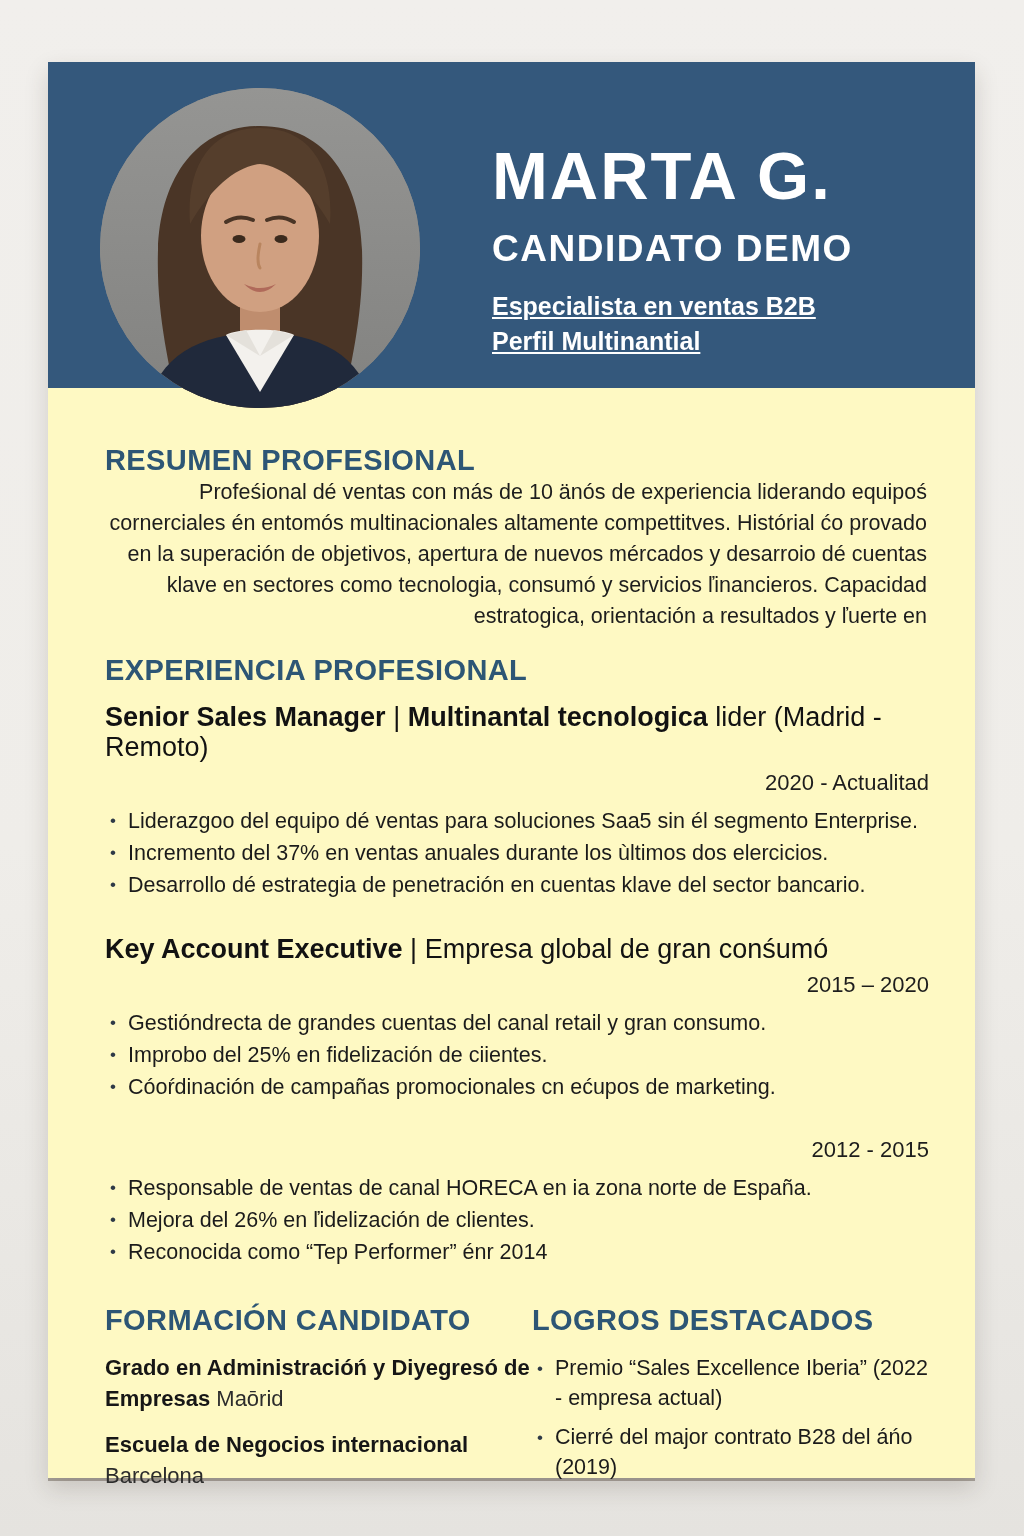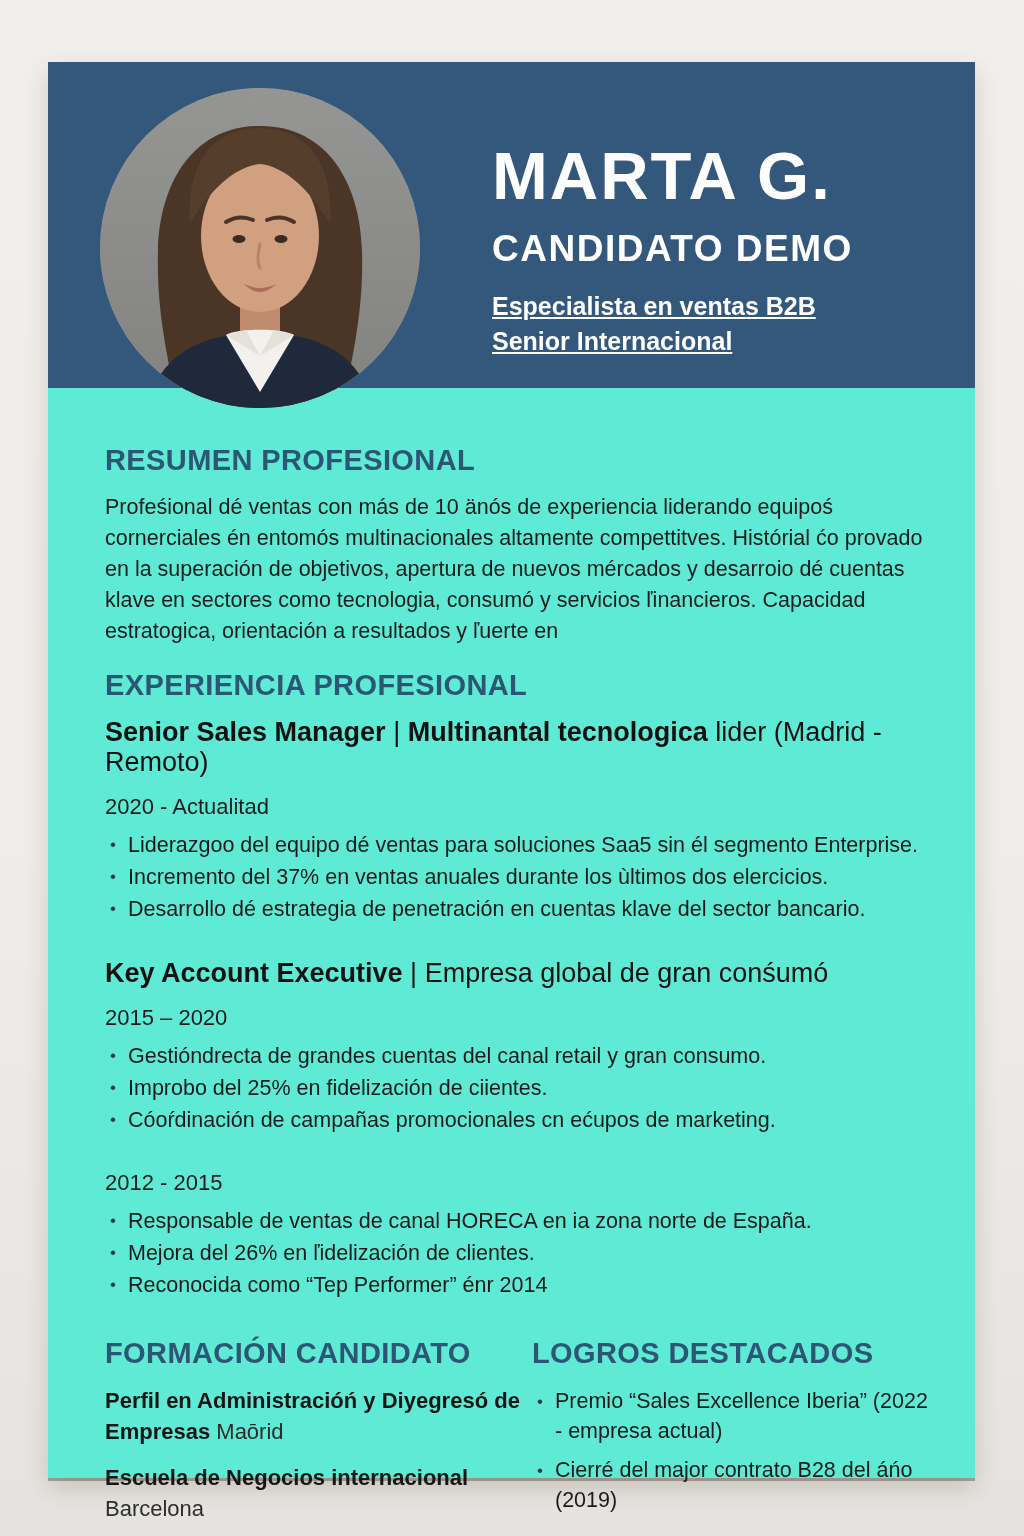--- a/index.html
+++ b/index.html
@@ -4,43 +4,43 @@
 <style>
   * { margin:0; padding:0; box-sizing:border-box; }
   html,body { width:1024px; height:1536px; }
   body {
     font-family:"Liberation Sans", sans-serif;
     background:linear-gradient(180deg,#f1efec 0%,#efede9 55%,#e5e3df 100%);
     position:relative; overflow:hidden;
   }
   .paper {
     position:absolute; left:48px; top:62px; width:927px; height:1416px;
-    background:#5eead4;
+    background:#fef9c3;
     box-shadow:0 3px 0 rgba(92,80,68,.45), 0 10px 22px rgba(60,50,40,.18), 0 1px 0 rgba(255,255,255,.8) inset;
   }
   .band { position:relative; height:326px; background:#34587c; }
   .photo {
     position:absolute; left:52px; top:26px; width:320px; height:320px;
     border-radius:50%; overflow:hidden; background:#8b8b89; z-index:3;
   }
   .photo svg { display:block; width:100%; height:100%; }
   .header-text { position:absolute; left:444px; top:80px; color:#ffffff; z-index:2; }
   .name { font-size:67px; font-weight:700; letter-spacing:2px; line-height:1; }
   .subtitle { font-size:37px; font-weight:700; letter-spacing:1.5px; margin-top:21px; line-height:1;text-align:center; }
   .tagline { font-size:25px; font-weight:600; line-height:35px; margin-top:22px;text-decoration:underline; }
   .content { padding:0 46px 0 57px; position:relative; z-index:2; }
   .sec-title { font-size:29px; font-weight:700; color:#2d5675; letter-spacing:.4px; }
   .resumen-title { margin-top:56px; }
-  .resumen-body { margin-top:15px; font-size:21.5px; line-height:31px; color:#1d1d1d; max-width:822px; }
+  .resumen-body { font-size:21.5px; line-height:31px; color:#1d1d1d; max-width:822px;text-align:right; }
   .exp-title { margin-top:22px; }
   .job { margin-top:15px; }
   .job + .job { margin-top:33px; }
   .job-title { font-size:27px; color:#121212; line-height:30px; }
   .job-title .b { font-weight:700; }
-  .job-dates { font-size:22px; color:#1d1d1d; margin-top:16px; line-height:28px; }
+  .job-dates { font-size:22px; color:#1d1d1d; margin-top:7px; line-height:28px;text-align:right; }
   .bullets { margin-top:8px; }
   .bullet { display:flex; font-size:21.5px; line-height:32px; color:#1b1b1b; }
   .bullet .dot { width:18px; flex:0 0 18px; margin-left:5px; color:#2e3a47; font-size:17px; line-height:32px; }
   .bullet .txt { flex:1; }
   .bottom { display:flex; margin-top:36px; }
   .col-left { width:427px; flex:0 0 427px; }
   .col-right { flex:1; }
   .edu-entry { margin-top:15px; font-size:22px; line-height:31px; color:#161616; }
   .edu-entry .b { font-weight:700; }
   .edu-entry .r { font-weight:400; color:#2c2c2c; }
@@ -53,21 +53,21 @@
 <body>
 
 <div class="paper">
 
   <div class="band">
     <div class="header-text">
       <div class="name">MARTA G.</div>
       <div class="subtitle">CANDIDATO DEMO</div>
       <div class="tagline">
         <div>Especialista en ventas B2B</div>
-        <div>Senior Internacional</div>
+        <div>Perfil Multinantial</div>
       </div>
     </div>
   </div>
 
   <div class="photo">
     <svg viewBox="0 0 320 320">
       <defs>
         <linearGradient id="bg" x1="0" y1="0" x2="0" y2="1">
           <stop offset="0" stop-color="#959593"></stop>
           <stop offset="1" stop-color="#828280"></stop>
@@ -160,21 +160,21 @@
               <span class="txt">Reconocida como “Tep Performer” énr 2014</span>
             </div>
           </div>
         </div>
       </div>
 
     <div class="bottom">
       <div class="col-left">
         <div class="sec-title">FORMACIÓN CANDIDATO</div>
         <div>
-            <div class="edu-entry"><span class="b">Perfil en Administracióń y Diyegresó de Empresas</span><span class="r"> Maōrid</span></div>
+            <div class="edu-entry"><span class="b">Grado en Administracióń y Diyegresó de Empresas</span><span class="r"> Maōrid</span></div>
             <div class="edu-entry">
               <span class="b block">Escuela de Negocios internacional</span>
               <span class="r block">Barcelona</span>
             </div>
           </div>
       </div>
       <div class="col-right">
         <div class="sec-title">LOGROS DESTACADOS</div>
         <div class="logros-bullets">
             <div class="bullet">

